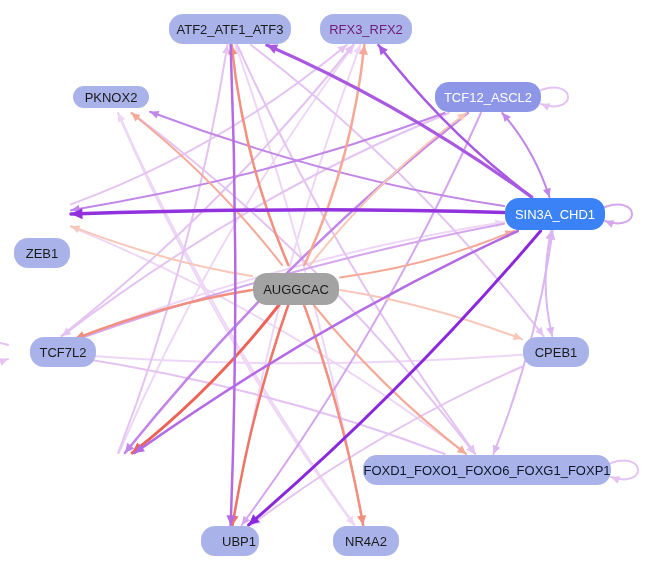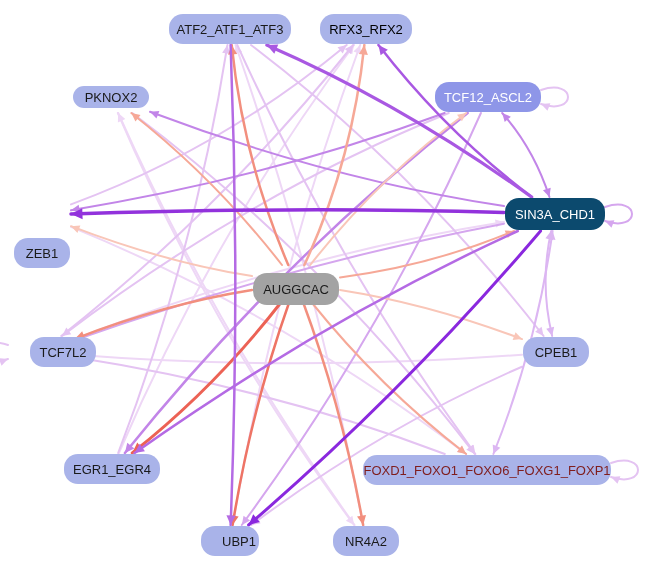--- a/index.html
+++ b/index.html
@@ -127,48 +127,45 @@
       <polygon points="266.7192627948476,45 274.2793492128552,53.798016444191134 278.3104109053488,44.54691559238385" fill="#a958e2"></polygon>
       <path d="M 504 212.50886560888364 Q 298.48440548771794 206.50001519931527 71 214.038929642716" stroke="#9232dc" stroke-width="3.5" fill="none" stroke-linecap="round"></path>
       <polygon points="71,214.038929642716 82.61237250954649,219.1811864137776 82.24643461219301,208.139123839669" fill="#9232dc"></polygon>
       <path d="M 540.5526438908181 231 Q 405.26690470235553 390.1888196583044 248.59457945282307 525" stroke="#8a28de" stroke-width="3" fill="none" stroke-linecap="round"></path>
       <polygon points="248.59457945282307,525 259.80309504223754,522.0118269324129 253.2211880982552,514.3625899561024" fill="#8a28de"></polygon>
     </svg>
 
 <div class="node" style="left: 230px; top: 29px; width: 122px; height: 30px; background: rgb(169, 179, 233); color: rgb(26, 26, 26);">
       <span>ATF2_ATF1_ATF3</span>
     </div>
-    <div class="node" style="left: 366px; top: 29px; width: 92px; height: 30px; background: rgb(169, 179, 233); color: #000000;">
+    <div class="node" style="left: 366px; top: 29px; width: 92px; height: 30px; background: rgb(169, 179, 233); color: #701a75;">
       <span>RFX3_RFX2</span>
     </div>
     <div class="node" style="left: 111px; top: 97px; width: 76px; height: 22px; background: rgb(169, 179, 233); color: rgb(26, 26, 26);">
       <span>PKNOX2</span>
     </div>
     <div class="node" style="left: 488px; top: 97px; width: 106px; height: 30px; background: rgb(142, 150, 232); color: rgb(255, 255, 255); text-align: center;">
       <span>TCF12_ASCL2</span>
     </div>
     <div class="node" style="left: 42px; top: 215px; width: 56px; height: 30px; background: rgb(169, 179, 233); color: rgb(26, 26, 26); margin-top: 38px;">
       <span>ZEB1</span>
     </div>
-    <div class="node" style="left: 555px; top: 214px; width: 100px; height: 32px; background: #0c4a6e; color: rgb(255, 255, 255);">
+    <div class="node" style="left: 555px; top: 214px; width: 100px; height: 32px; background: #3b82f6; color: rgb(255, 255, 255);">
       <span>SIN3A_CHD1</span>
     </div>
     <div class="node" style="left: 296px; top: 289px; width: 86px; height: 32px; background: #a3a3a3; color: rgb(26, 26, 26);">
       <span>AUGGCAC</span>
     </div>
     <div class="node" style="left: 41px; top: 352px; width: 66px; height: 30px; background: rgb(169, 179, 233); color: rgb(26, 26, 26); margin-left: 22px;">
       <span>TCF7L2</span>
     </div>
     <div class="node" style="left: 556px; top: 352px; width: 66px; height: 30px; background: rgb(169, 179, 233); color: rgb(26, 26, 26); text-align: center;">
       <span>CPEB1</span>
     </div>
-    <div class="node" style="left: 112px; top: 469px; width: 96px; height: 30px; background: rgb(169, 179, 233); color: rgb(26, 26, 26);">
-      <span>EGR1_EGR4</span>
-    </div>
-    <div class="node" style="left: 487px; top: 470px; width: 248px; height: 30px; background: rgb(169, 179, 233); color: #7f1d1d;">
+    <div class="node" style="left: 487px; top: 470px; width: 248px; height: 30px; background: rgb(169, 179, 233); color: #0f172a;">
       <span>FOXD1_FOXO1_FOXO6_FOXG1_FOXP1</span>
     </div>
     <div class="node" style="left: 230px; top: 541px; width: 58px; height: 30px; background: rgb(169, 179, 233); color: rgb(26, 26, 26); padding-left: 24px;">
       <span>UBP1</span>
     </div>
     <div class="node" style="left: 366px; top: 541px; width: 66px; height: 30px; background: rgb(169, 179, 233); color: rgb(26, 26, 26);">
       <span>NR4A2</span>
     </div>
   </div>
 

